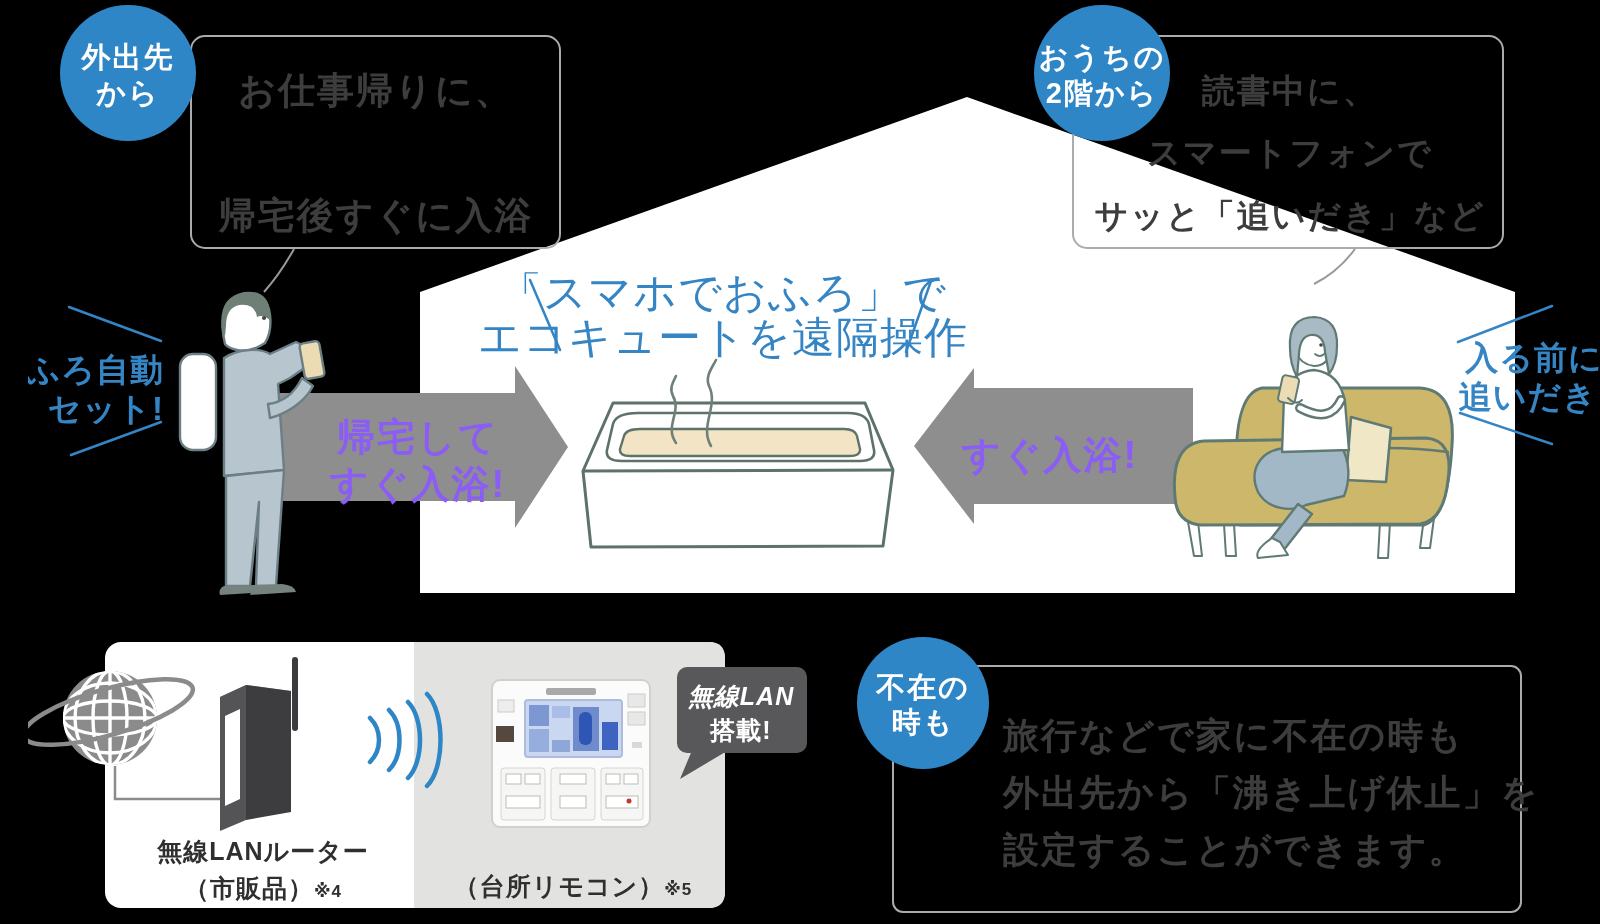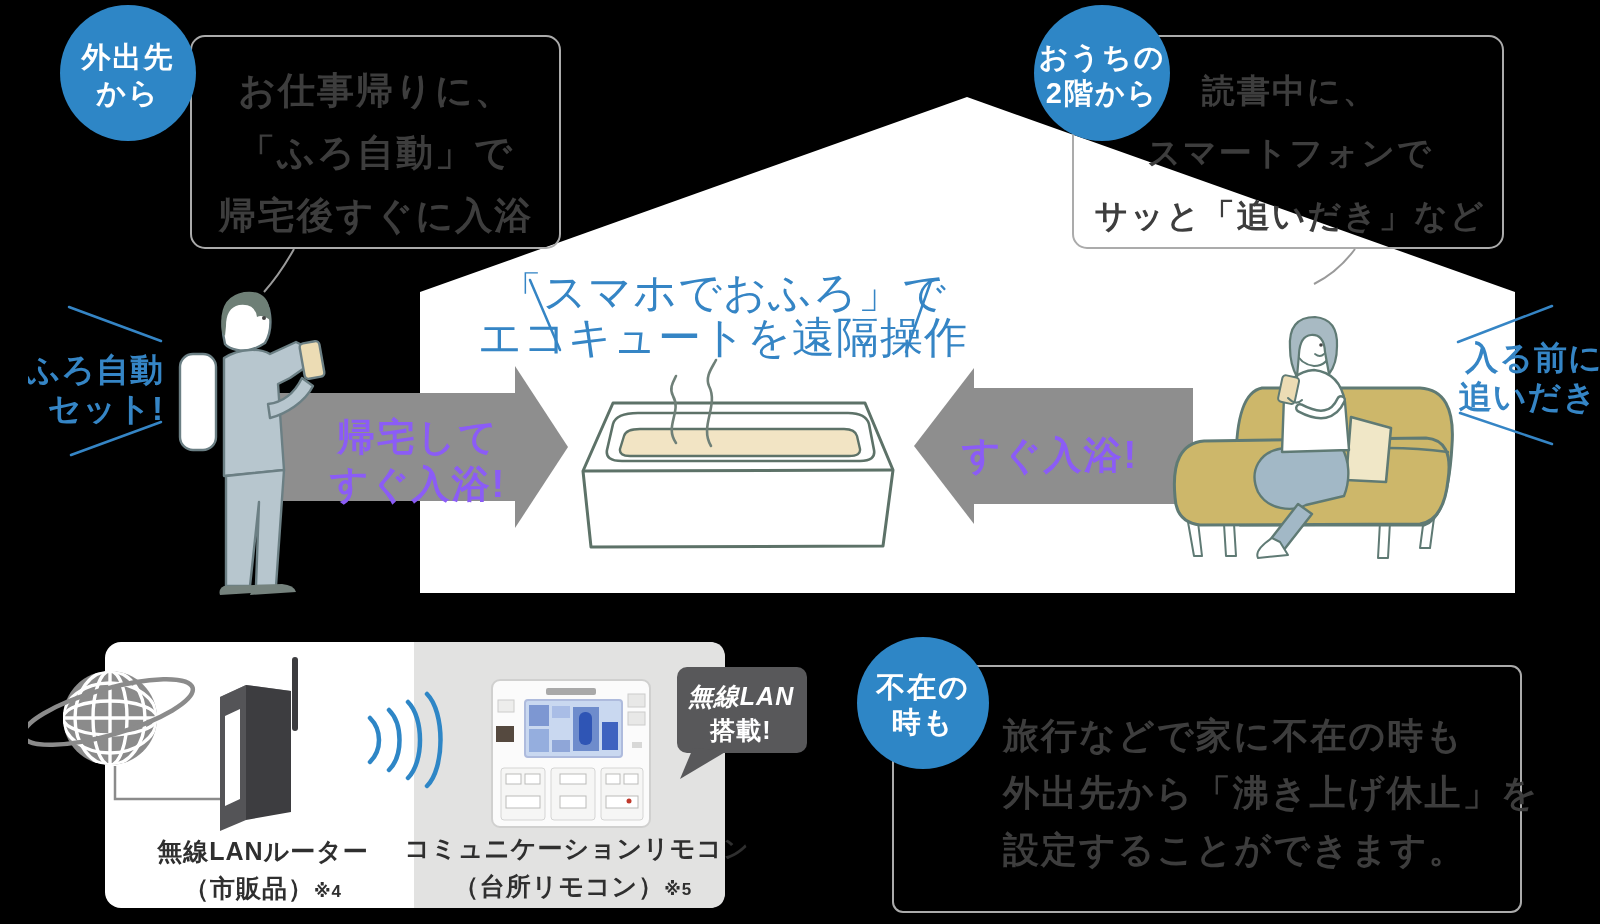--- a/index.html
+++ b/index.html
@@ -190,21 +190,20 @@
       <rect x="649" y="667" width="130" height="86" rx="10" style="fill:var(--badge_dark)"></rect>
       <polygon points="665,748 652,779 699,751" style="fill:var(--badge_dark)"></polygon>
     </g>
   </g>
 </svg>
 
 <div class="t cc circle-label" style="left:100px;top:57px;">外出先</div>
 <div class="t cc circle-label" style="left:100px;top:93px;">から</div>
 
 <div class="t cc bubble-text bubble-l" style="left:348px;top:90px;">お仕事帰りに、</div>
-<div class="t cc bubble-text bubble-l" style="left:348px;top:152px;">「ふろ自動」で</div>
 <div class="t cc bubble-text bubble-l" style="left:348px;top:215px;">帰宅後すぐに入浴</div>
 
 <div class="t cc circle-label" style="left:1074px;top:57px;">おうちの</div>
 <div class="t cc circle-label" style="left:1074px;top:93px;">2階から</div>
 
 <div class="t cc bubble-text bubble-r" style="left:1262px;top:90px;text-align:right;">読書中に、</div>
 <div class="t cc bubble-text bubble-r" style="left:1262px;top:152px;">スマートフォンで</div>
 <div class="t cc bubble-text bubble-r" style="left:1262px;top:215px;">サッと「追いだき」など</div>
 
 <div class="t cc blue-cap" style="left:695px;top:292px;">「スマホでおふろ」で</div>
@@ -220,21 +219,20 @@
 
 <div class="t cc blue-callout" style="left:1506px;top:357px;">入る前に</div>
 <div class="t cc blue-callout" style="left:1506px;top:396px;">追いだき!</div>
 
 <div class="t cc badge-text" style="left:713px;top:696px;font-style:italic;">無線LAN</div>
 <div class="t cc badge-text" style="left:713px;top:730px;">搭載!</div>
 
 <div class="t cc hw-label" style="left:235px;top:851px;">無線LANルーター</div>
 <div class="t cc hw-label" style="left:235px;top:888px;"><span>（市販品）</span><span class="hw-note">※4</span></div>
 
-<div class="t cc hw-label" style="left:549px;top:848px;">コミュニケーションリモコン</div>
 <div class="t cc hw-label" style="left:545px;top:886px;"><span>（台所リモコン）</span><span class="hw-note">※5</span></div>
 
 <div class="t cc circle-label" style="left:895px;top:687px;">不在の</div>
 <div class="t cc circle-label" style="left:895px;top:722px;">時も</div>
 
 <div class="t ll away-text" style="left:975px;top:736px;">旅行などで家に不在の時も</div>
 <div class="t ll away-text" style="left:975px;top:793px;">外出先から「沸き上げ休止」を</div>
 <div class="t ll away-text" style="left:975px;top:850px;">設定することができます。</div>
 
 </div>

